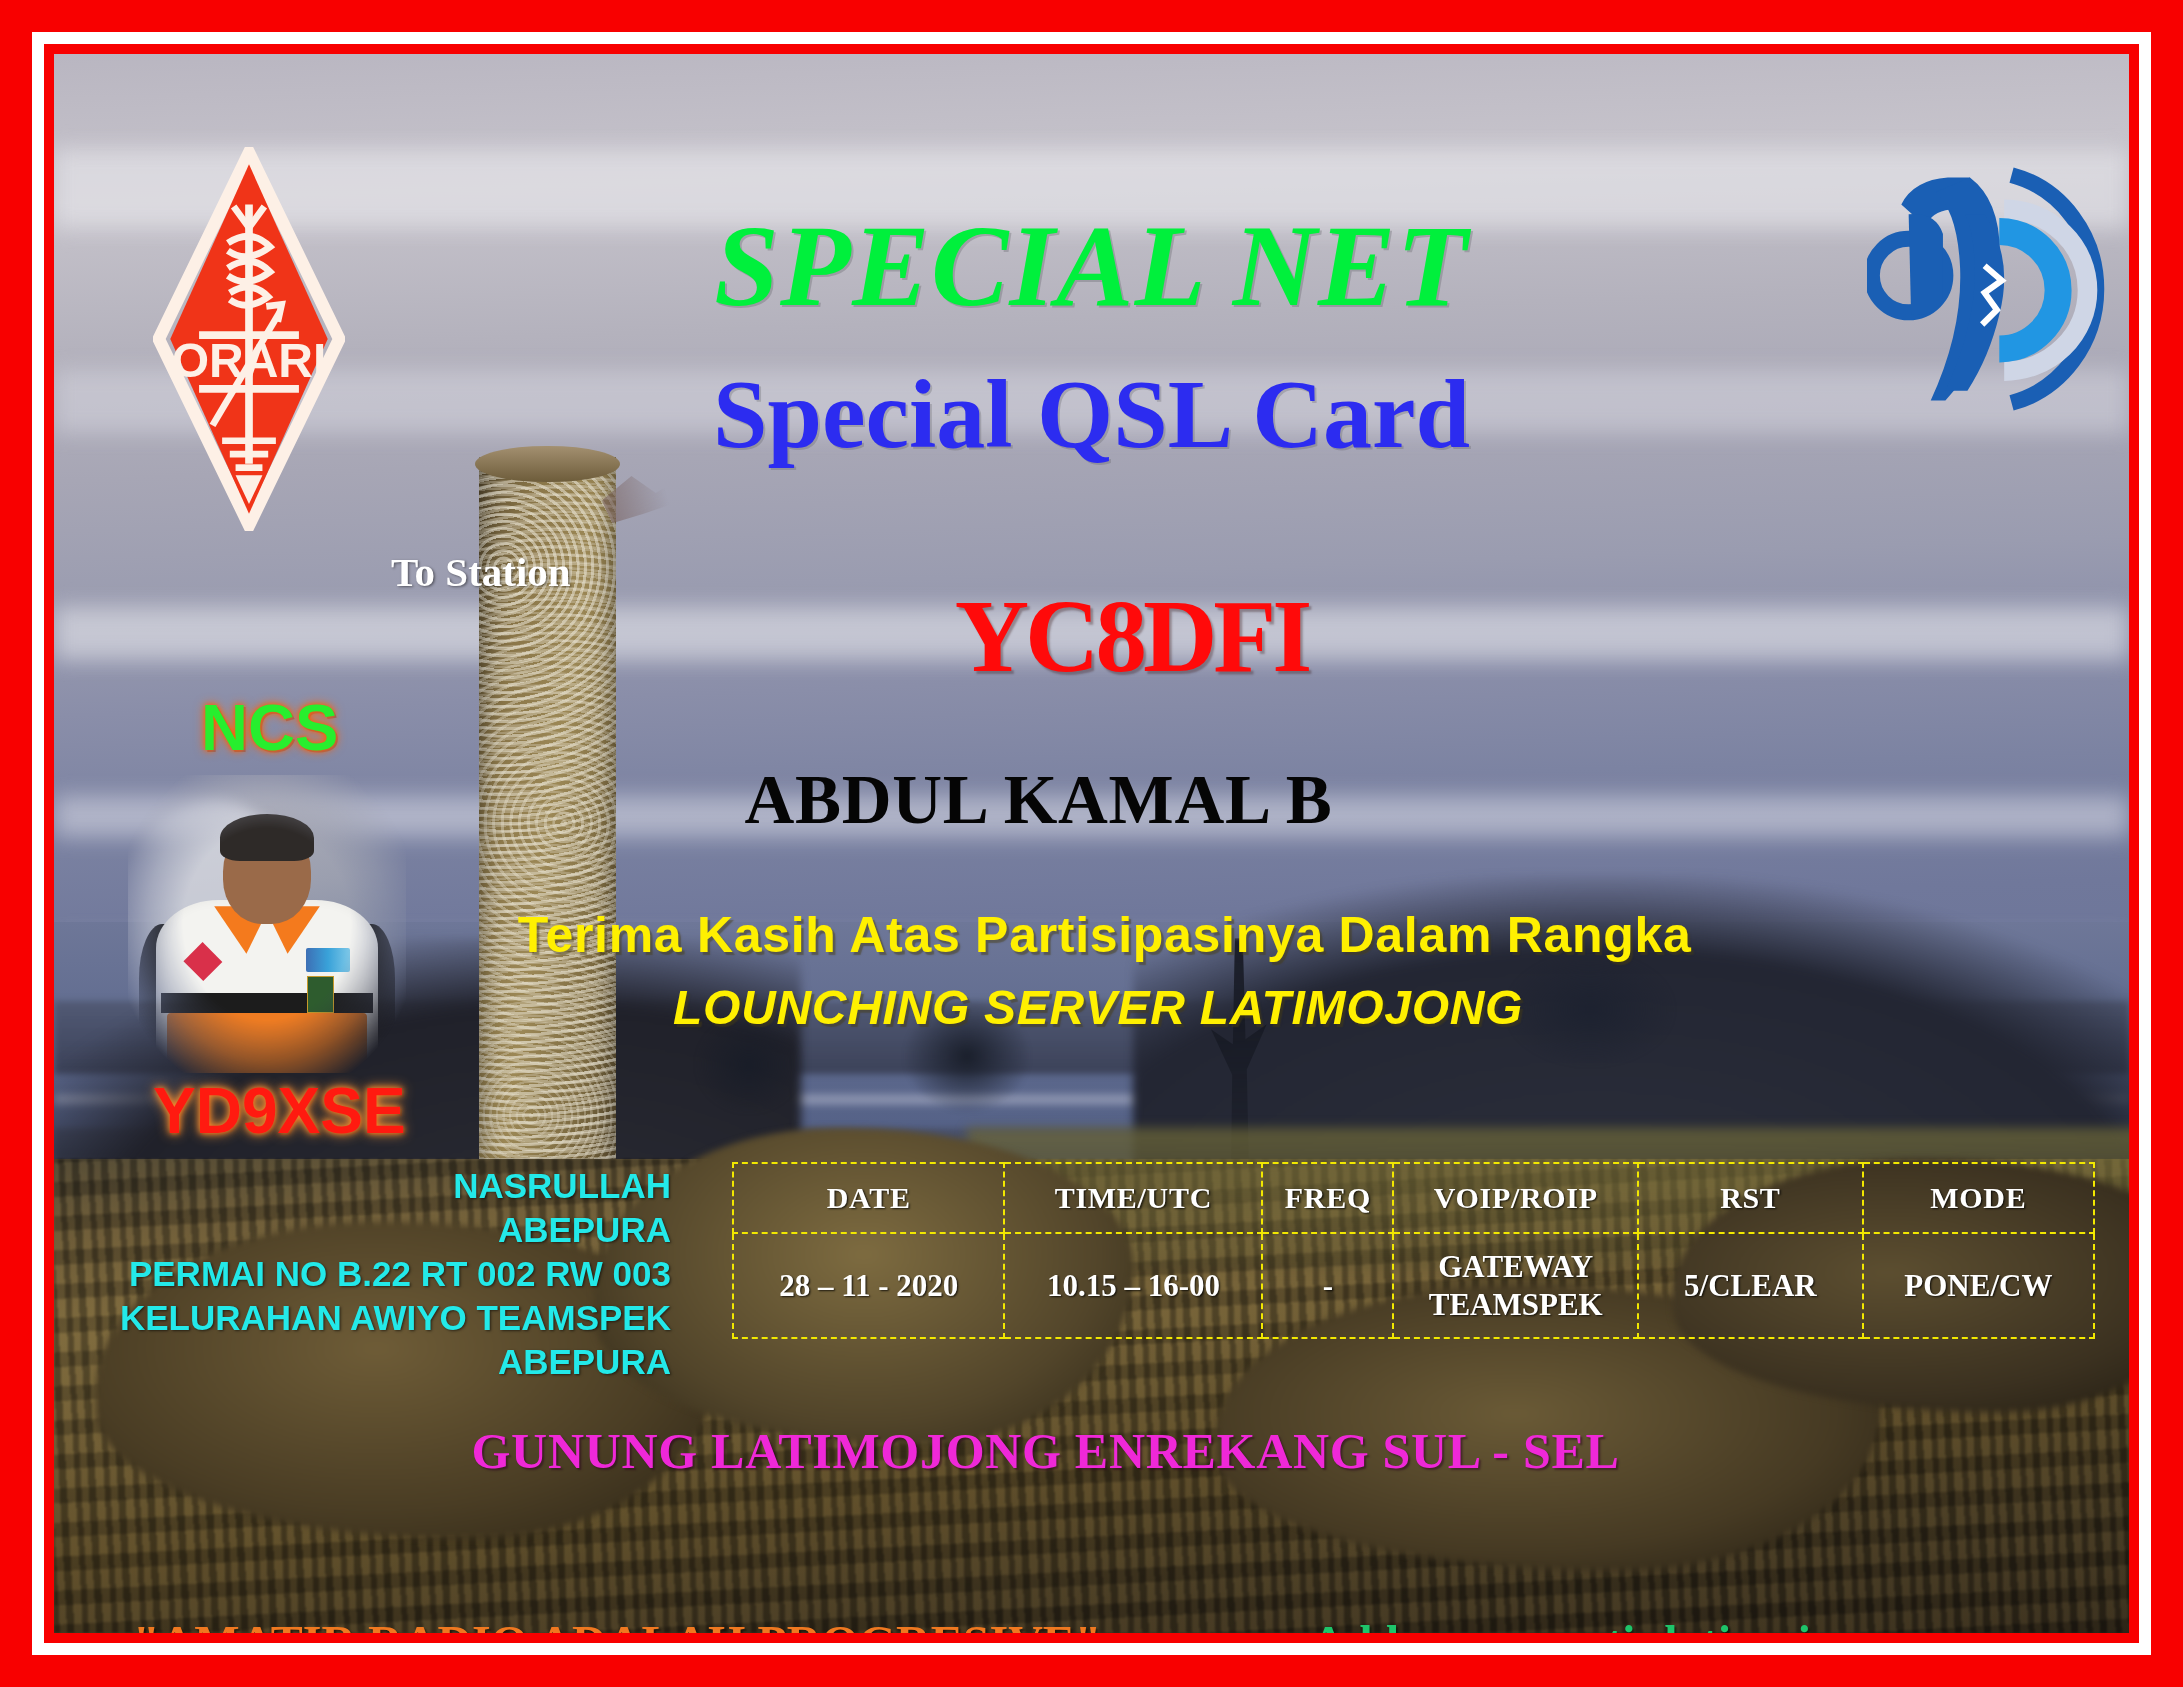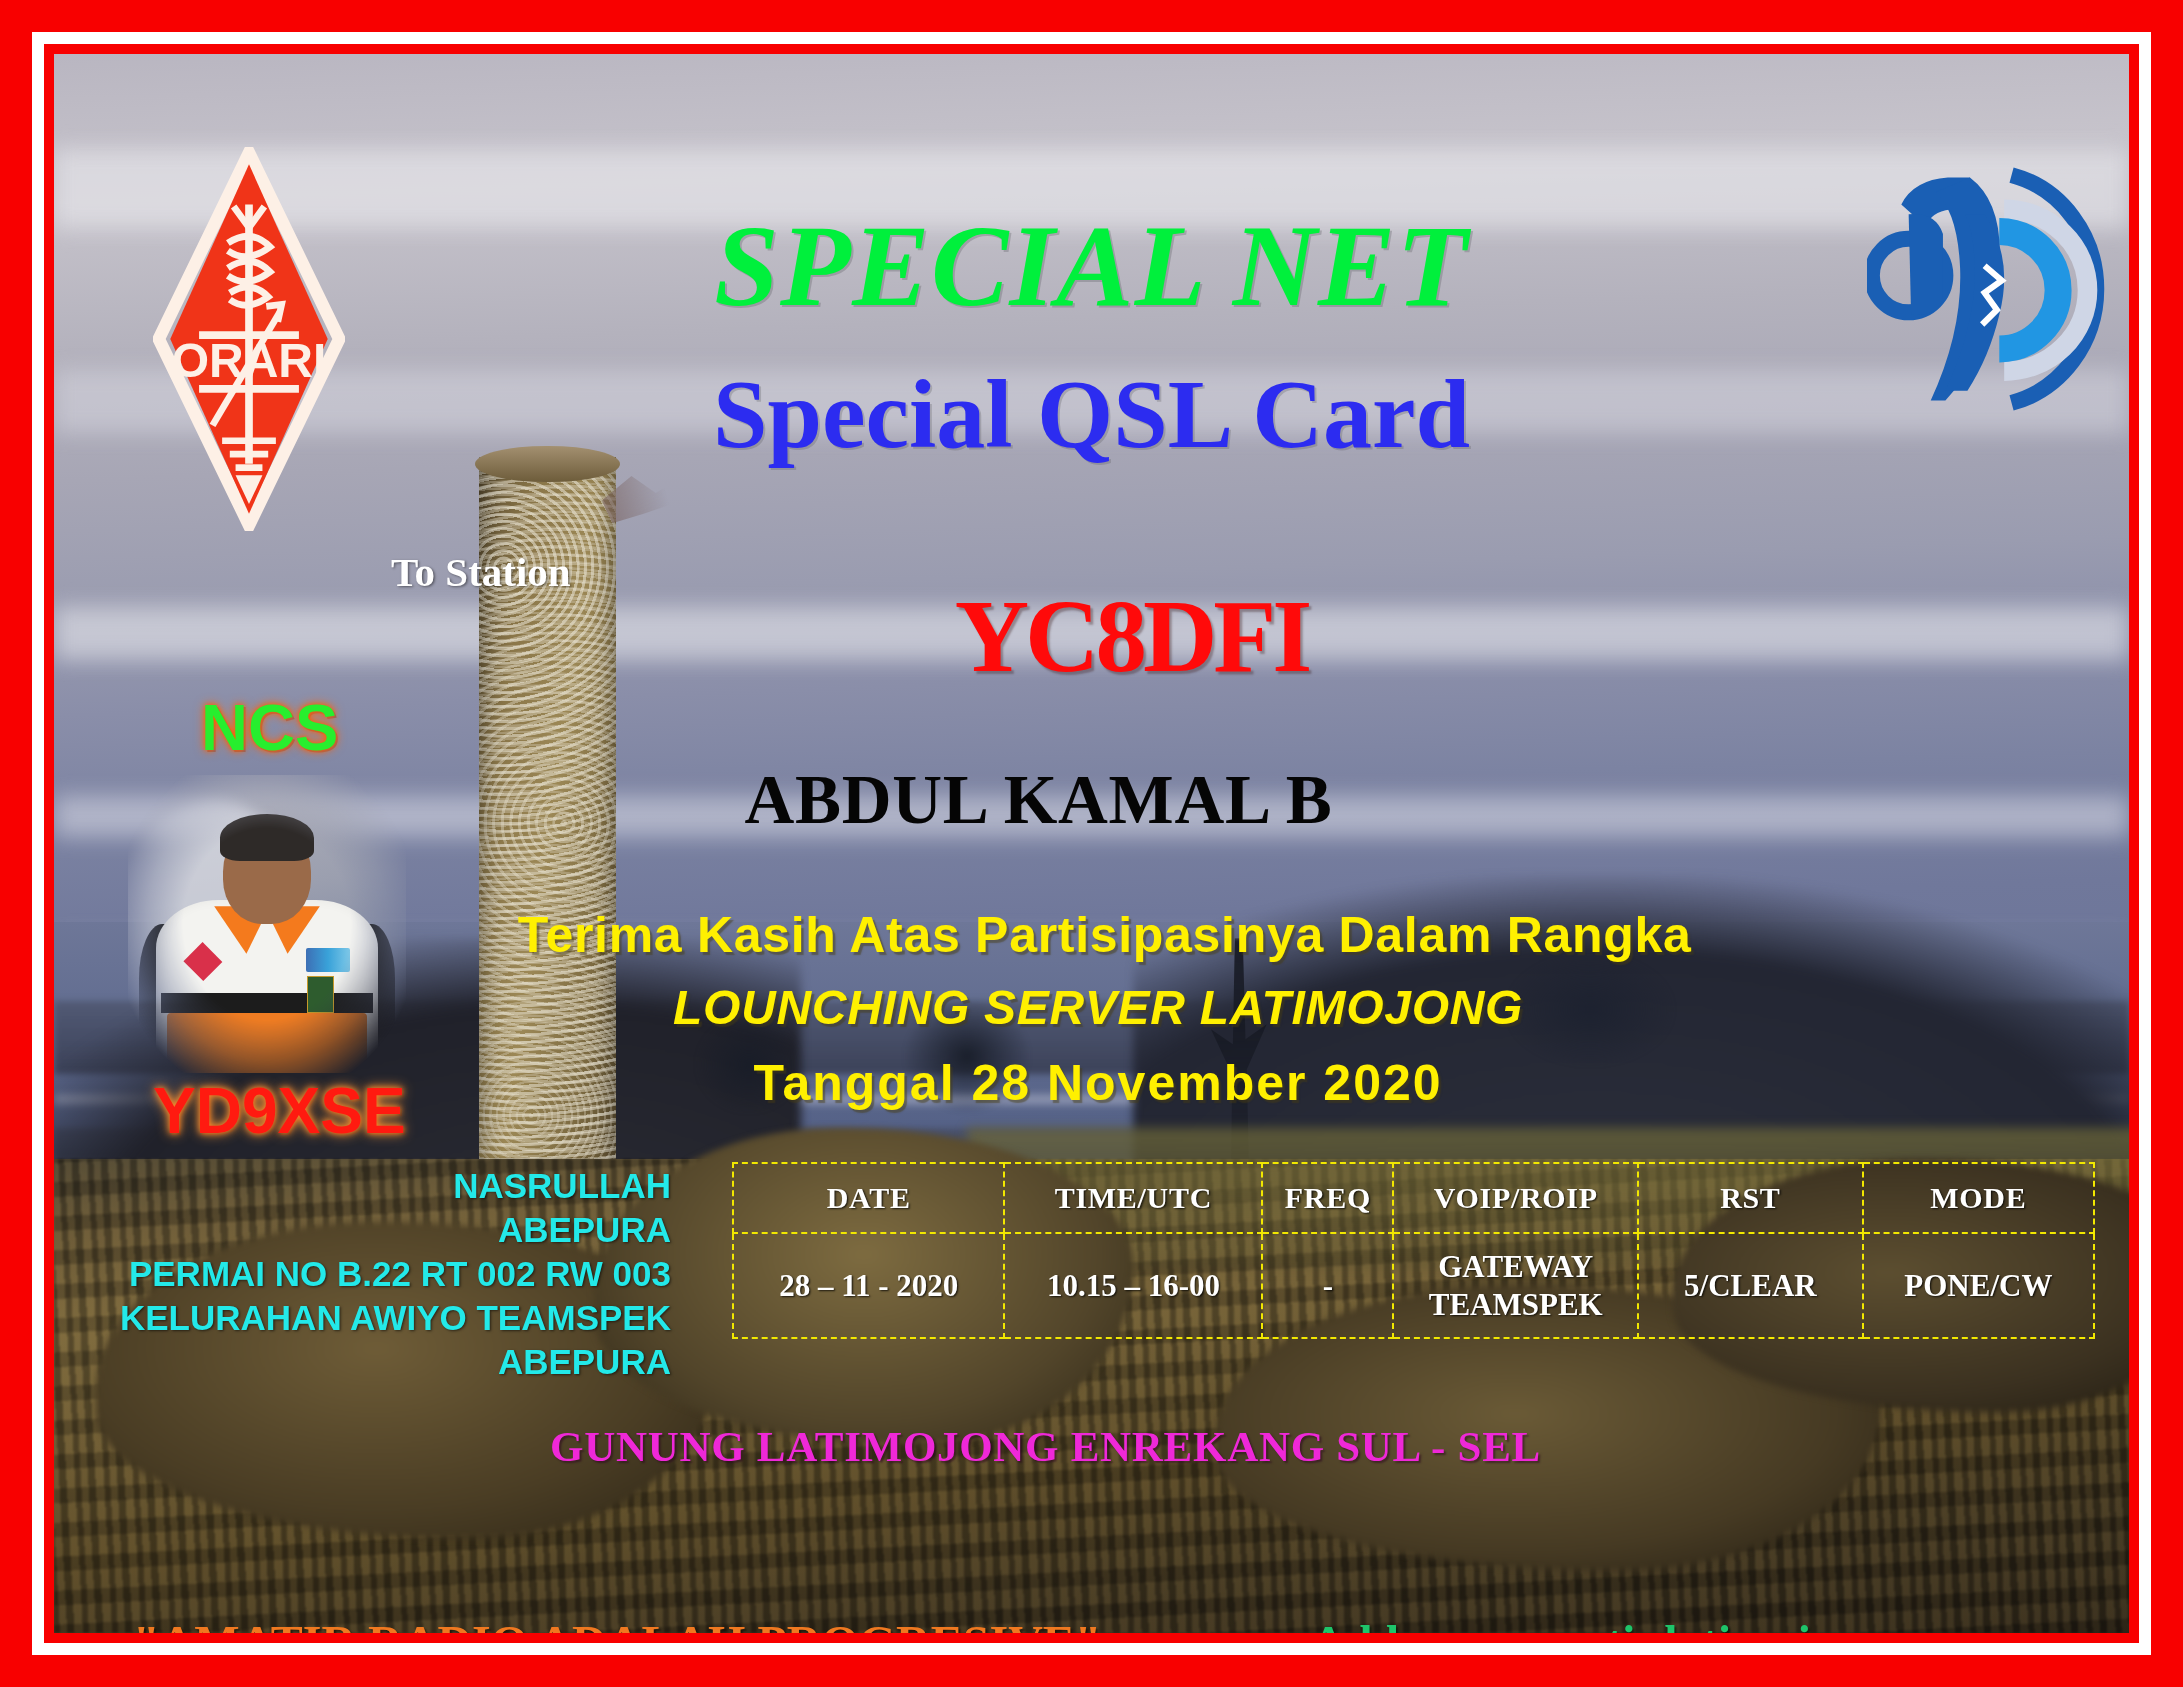--- a/index.html
+++ b/index.html
@@ -122,21 +122,21 @@
       font-family:"Liberation Sans",sans-serif;text-shadow:2.6px 2.6px 1.3px rgba(70,60,20,.5);}
   #thanks{top:852px;font-size:50px;letter-spacing:0.7px;transform:translateX(13.2px);}
   #launching{top:926px;font-size:48px;font-style:italic;letter-spacing:0.7px;transform:translateX(6.6px);}
   #tanggal{top:1000px;font-size:50px;letter-spacing:2px;transform:translateX(6.6px);}
 
   #addrblock{position:absolute;left:66px;top:1110px;color:#23e9e9;
       font-family:"Liberation Sans",sans-serif;font-weight:bold;font-size:35px;line-height:44px;
       text-shadow:1.3px 1.3px 2.6px rgba(0,0,0,.55);}
   #addrblock div{white-space:nowrap;text-align:right;}
 
-  #gunung{left:0;right:0;top:1368px;text-align:center;font-size:43px;font-weight:bold;
+  #gunung{left:0;right:0;top:1368px;text-align:center;font-size:50px;font-weight:bold;
       color:#ef28d8;font-family:"Liberation Serif",serif;letter-spacing:0.7px;
       text-shadow:2px 2px 2px rgba(40,0,30,.5);transform:translateX(-46px);}
 
   #motto{left:79px;top:1561px;font-size:48px;font-weight:bold;color:#ef7820;
       font-family:"Liberation Serif",serif;letter-spacing:0px;
       text-shadow:2px 2px 2px rgba(20,10,0,.6);}
   #addrline{left:1257px;top:1561px;font-size:48px;font-weight:bold;color:#1ec46a;
       font-family:"Liberation Serif",serif;text-shadow:2px 2px 2px rgba(0,20,5,.6);}
 
   
@@ -237,21 +237,20 @@
     <div class="t" id="subtitle">Special QSL Card</div>
     <div class="t" id="tostation">To Station</div>
     <div class="t" id="callsign">YC8DFI</div>
     <div class="t" id="opname">ABDUL KAMAL B</div>
 
     <div class="t" id="ncs">NCS</div>
     <div class="t" id="yd9xse">YD9XSE</div>
 
     <div class="t yellowline" id="launching">LOUNCHING SERVER LATIMOJONG</div>
     <div class="t yellowline" id="thanks">Terima Kasih Atas Partisipasinya Dalam Rangka</div>
-    <div class="t yellowline" id="tanggal">Tanggal  28  November  2020</div>
 
     <div id="addrblock">
       <div>NASRULLAH</div>
       <div>ABEPURA</div>
       <div>PERMAI NO B.22 RT 002 RW 003</div>
       <div>KELURAHAN AWIYO TEAMSPEK</div>
       <div>ABEPURA</div>
     </div>
 
     <table id="qsotable">

